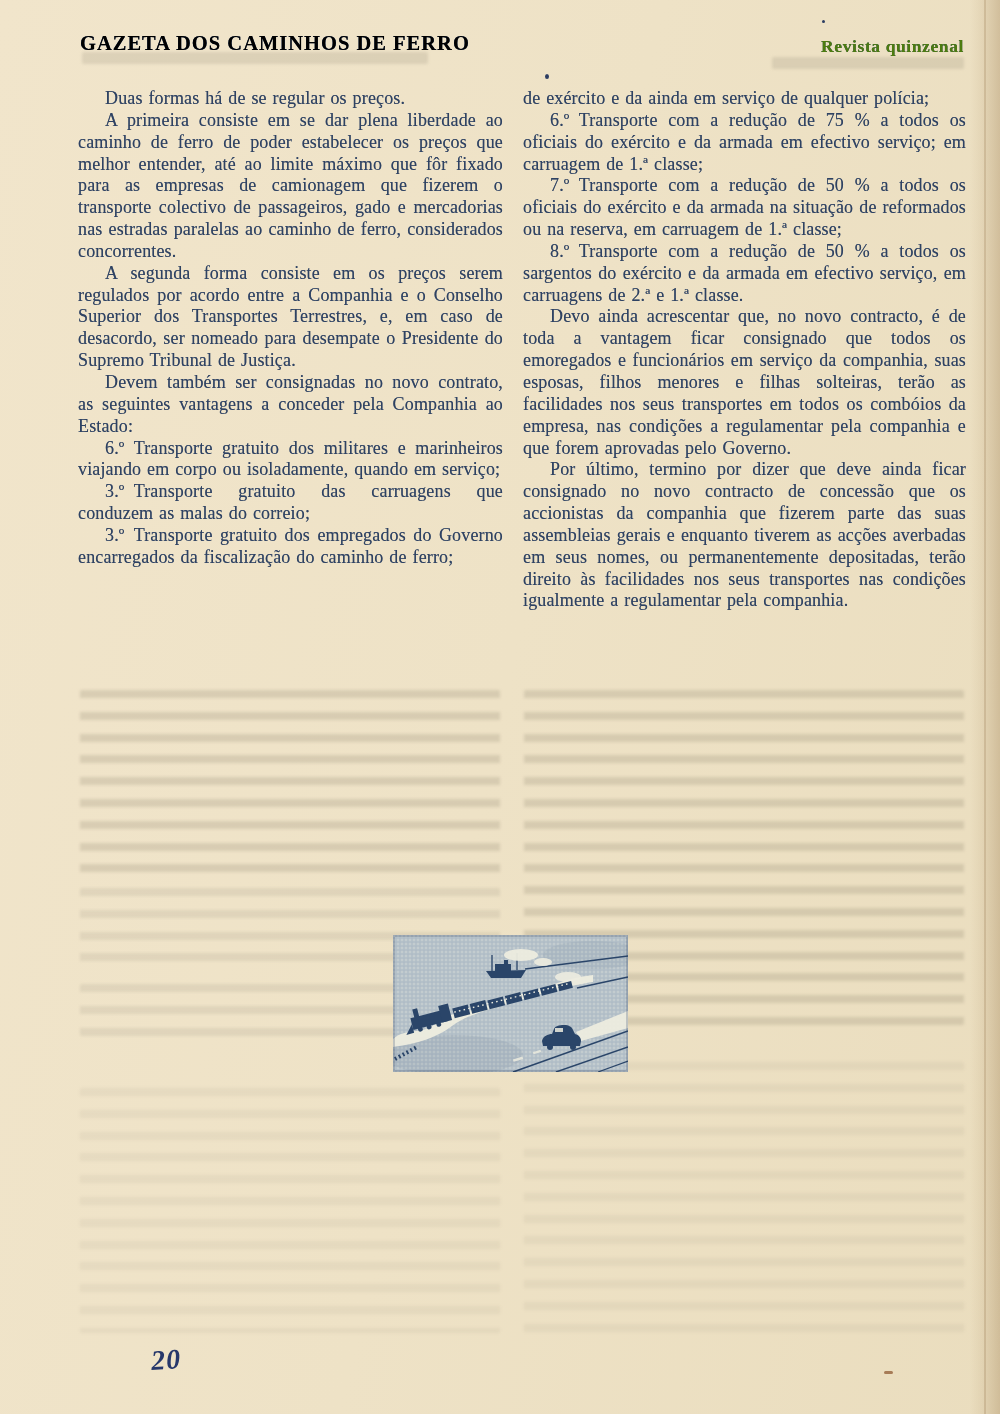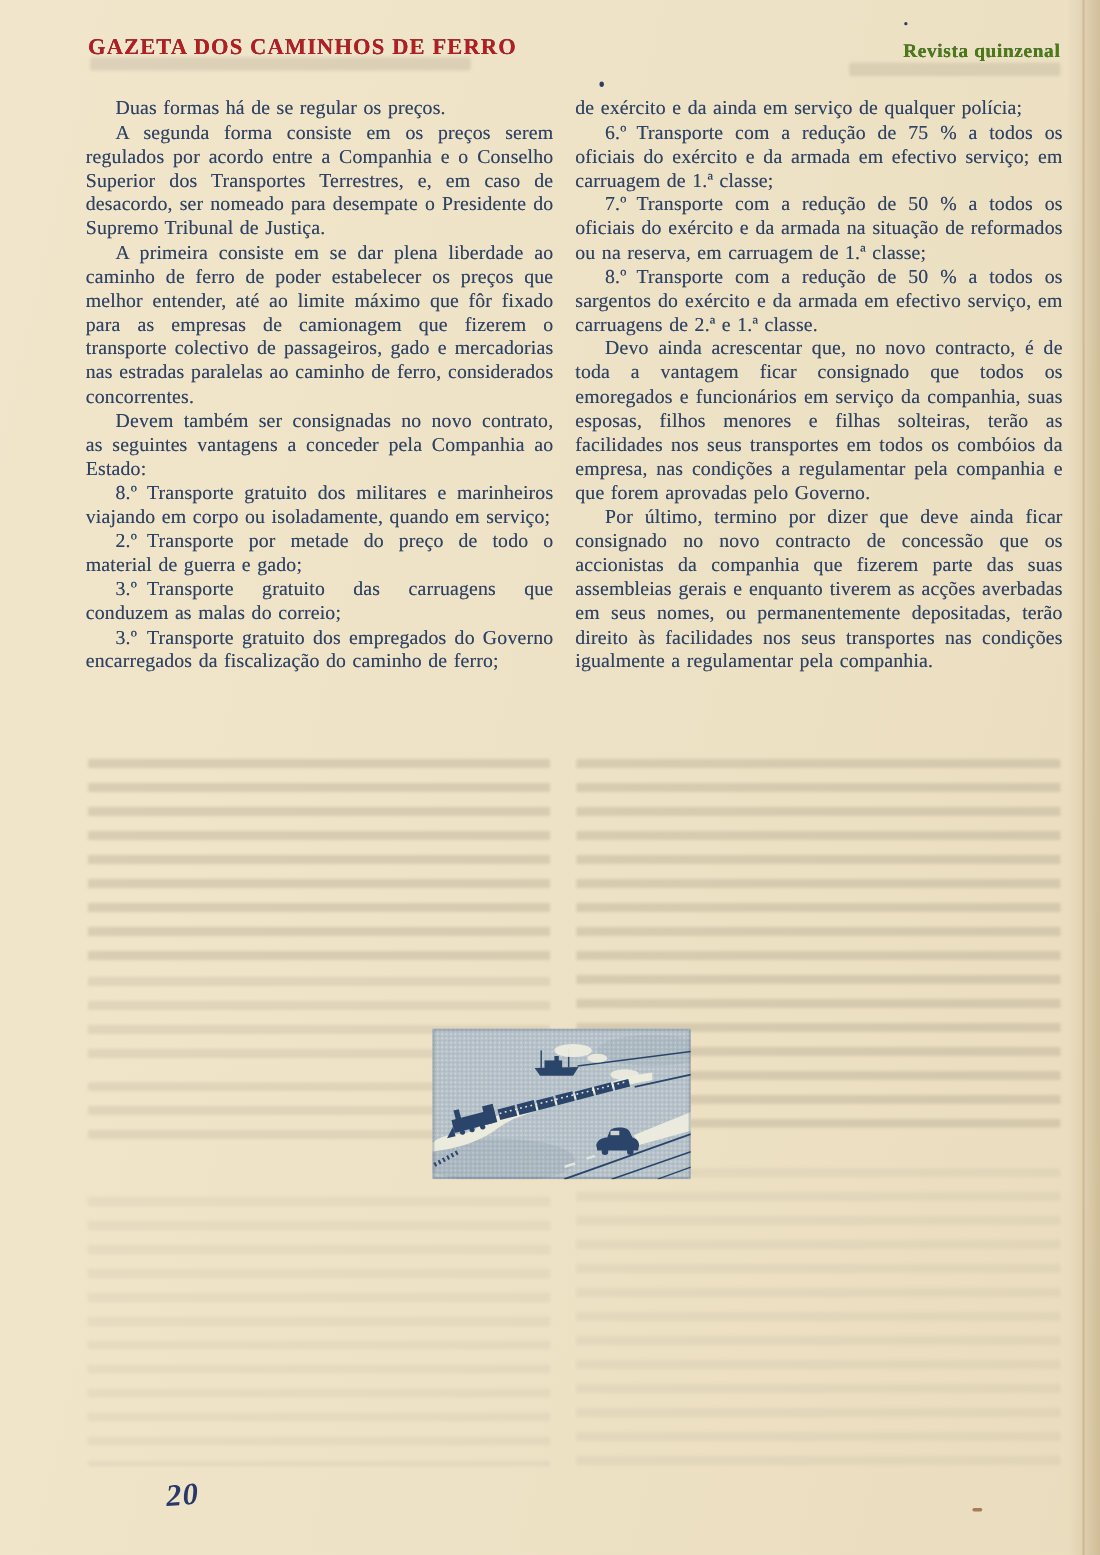--- a/index.html
+++ b/index.html
@@ -6,21 +6,21 @@
   body{
     width:1000px;height:1414px;position:relative;overflow:hidden;
     background:linear-gradient(103deg,#f1e5cb 0%,#eee2c6 50%,#eaddbe 100%);
     font-family:"Liberation Serif","DejaVu Serif",serif;
   }
   .page{position:absolute;inset:0;}
   
   .masthead-left{
     position:absolute;left:80px;top:32px;
     font-size:20.5px;font-weight:bold;letter-spacing:1px;
-    color:#b91c1c;text-shadow:0 0 .5px #1d3968;white-space:nowrap;
+    color:#000000;text-shadow:0 0 .5px #1d3968;white-space:nowrap;
   }
   .masthead-right{
     position:absolute;right:36px;top:36px;
     font-size:17.5px;font-weight:bold;letter-spacing:.6px;
     color:#4d7c0f;text-shadow:0 0 .5px #1d3968;white-space:nowrap;
   }
   
   .column{
     position:absolute;top:88px;z-index:3;
     font-size:18px;line-height:21.85px;color:#2e4263;
@@ -71,25 +71,24 @@
   <div class="ghost g-line" style="left:772px;top:57px;width:192px;height:12px;"></div>
   <div class="ghost g-strong" style="left:80px;top:690px;width:420px;height:185px;"></div>
   <div class="ghost g-mid" style="left:80px;top:888px;width:420px;height:78px;"></div>
   <div class="ghost g-mid" style="left:80px;top:984px;width:340px;height:52px;"></div>
   <div class="ghost g-faint" style="left:80px;top:1088px;width:420px;height:245px;"></div>
   <div class="ghost g-strong" style="left:524px;top:690px;width:440px;height:335px;"></div>
   <div class="ghost g-faint" style="left:524px;top:1062px;width:440px;height:272px;"></div>
 
   <div class="column col-left">
       <p class="para">Duas formas há de se regular os preços.</p>
+      <p class="para">A primeira consiste em se dar plena liberdade ao caminho de ferro de poder estabelecer os preços que melhor entender, até ao limite máximo que fôr fixado para as empresas de camionagem que fizerem o transporte colectivo de passageiros, gado e mercadorias nas estradas paralelas ao caminho de ferro, considerados concorrentes.</p>
       <p class="para">A segunda forma consiste em os preços serem regulados por acordo entre a Companhia e o Conselho Superior dos Transportes Terrestres, e, em caso de desacordo, ser nomeado para desempate o Presidente do Supremo Tribunal de Justiça.</p>
-      <p class="para">A primeira consiste em se dar plena liberdade ao caminho de ferro de poder estabelecer os preços que melhor entender, até ao limite máximo que fôr fixado para as empresas de camionagem que fizerem o transporte colectivo de passageiros, gado e mercadorias nas estradas paralelas ao caminho de ferro, considerados concorrentes.</p>
       <p class="para">Devem também ser consignadas no novo contrato, as seguintes vantagens a conceder pela Companhia ao Estado:</p>
-      <p class="para">8.º Transporte gratuito dos militares e marinheiros viajando em corpo ou isoladamente, quando em serviço;</p>
-      <p class="para">2.º Transporte por metade do preço de todo o material de guerra e gado;</p>
+      <p class="para">6.º Transporte gratuito dos militares e marinheiros viajando em corpo ou isoladamente, quando em serviço;</p>
       <p class="para">3.º Transporte gratuito das carruagens que conduzem as malas do correio;</p>
       <p class="para">3.º Transporte gratuito dos empregados do Governo encarregados da fiscalização do caminho de ferro;</p>
     </div>
   <div class="column col-right">
       <p class="para noindent">de exército e da ainda em serviço de qualquer polícia;</p>
       <p class="para">6.º Transporte com a redução de 75 % a todos os oficiais do exército e da armada em efectivo serviço; em carruagem de 1.ª classe;</p>
       <p class="para">7.º Transporte com a redução de 50 % a todos os oficiais do exército e da armada na situação de reformados ou na reserva, em carruagem de 1.ª classe;</p>
       <p class="para">8.º Transporte com a redução de 50 % a todos os sargentos do exército e da armada em efectivo serviço, em carruagens de 2.ª e 1.ª classe.</p>
       <p class="para">Devo ainda acrescentar que, no novo contracto, é de toda a vantagem ficar consignado que todos os emoregados e funcionários em serviço da companhia, suas esposas, filhos menores e filhas solteiras, terão as facilidades nos seus transportes em todos os combóios da empresa, nas condições a regulamentar pela companhia e que forem aprovadas pelo Governo.</p>
       <p class="para">Por último, termino por dizer que deve ainda ficar consignado no novo contracto de concessão que os accionistas da companhia que fizerem parte das suas assembleias gerais e enquanto tiverem as acções averbadas em seus nomes, ou permanentemente depositadas, terão direito às facilidades nos seus transportes nas condições igualmente a regulamentar pela companhia.</p>

